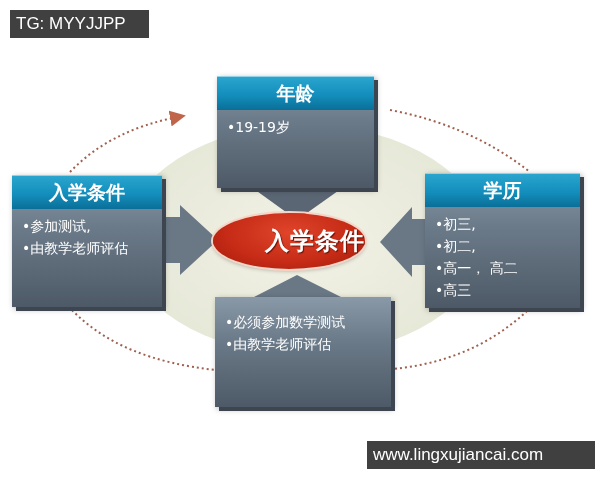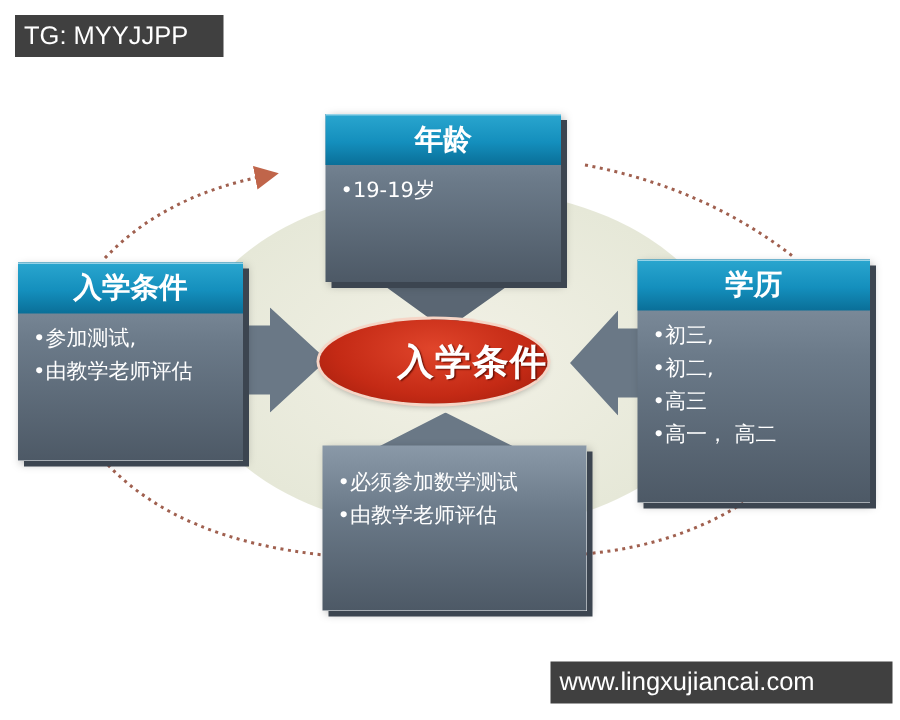--- a/index.html
+++ b/index.html
@@ -33,21 +33,21 @@
       background: linear-gradient(180deg, #2aa6cf 0%, #148fbd 55%, #0a6f98 100%);
       color: #ffffff; text-align: center; font-weight: bold;
       font-size: 19px; line-height: 34px;
       box-shadow: inset 0 1px 0 rgba(255,255,255,0.5);
     }
     .box-body { padding: 6px 10px; font-size: 14px; line-height: 22px; }
     .box-body .item { white-space: nowrap; }
 
     #box-age { left: 217px; top: 76px; width: 157px; height: 112px; }
     #box-lang { left: 12px; top: 175px; width: 150px; height: 132px; }
-    #box-edu { left: 425px; top: 173px; width: 155px; height: 162px; }
+    #box-edu { left: 425px; top: 173px; width: 155px; height: 135px; }
     #box-other { left: 215px; top: 297px; width: 176px; height: 110px; }
     #box-other .box-title { position: absolute; left: 0; right: 0; bottom: 0; }
 
     .arrow { position: absolute; }
 
     .center {
       position: absolute; left: 213px; top: 213px; width: 152px; height: 56px;
       border-radius: 50%;
       background: radial-gradient(ellipse at 50% 35%, #e0452b 0%, #c42a15 60%, #9e1c0c 100%);
       box-shadow: 0 0 0 2px #f6d5c6, 0 2px 4px rgba(0,0,0,0.3);
@@ -101,22 +101,22 @@
     <div class="item">•参加测试,</div>
     <div class="item">•由教学老师评估</div>
   </div>
 </div>
 
 <div class="box" id="box-edu">
   <div class="box-title">学历</div>
   <div class="box-body">
     <div class="item">•初三,</div>
     <div class="item">•初二,</div>
+    <div class="item">•高一， 高二</div>
     <div class="item">•高三</div>
-    <div class="item">•高一， 高二</div>
   </div>
 </div>
 
 <div class="box" id="box-other">
   <div class="box-body" style="padding-top:14px">
     <div class="item">•必须参加数学测试</div>
     <div class="item">•由教学老师评估</div>
   </div>
 </div>
 

